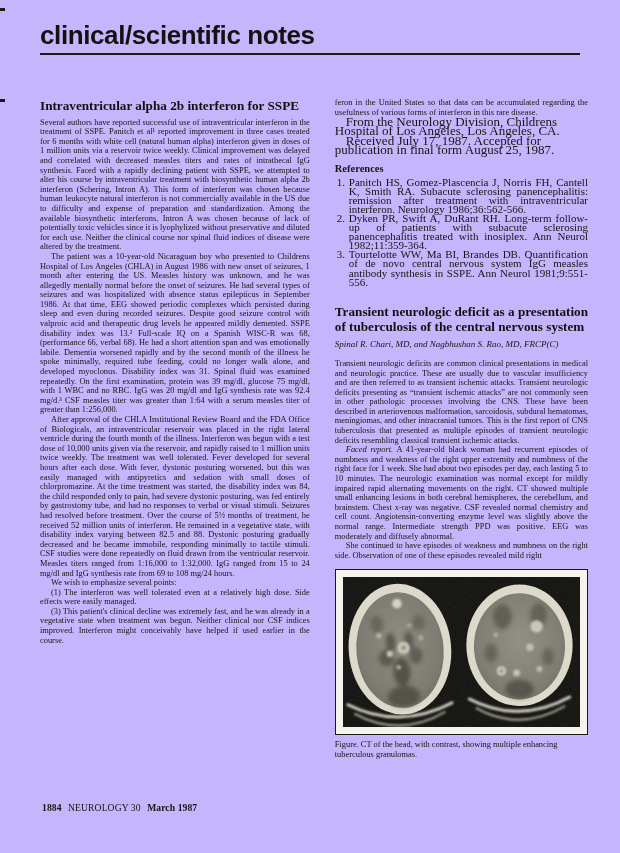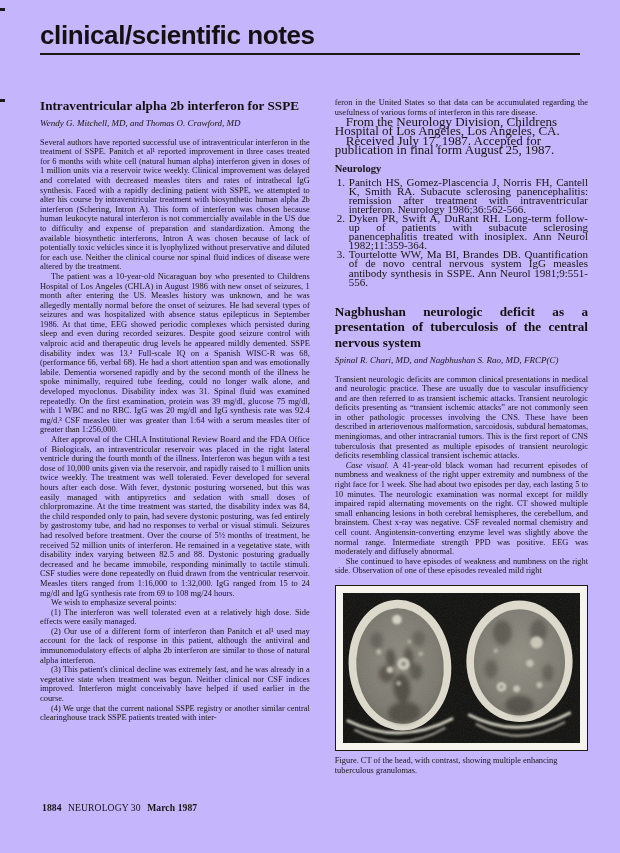--- a/index.html
+++ b/index.html
@@ -60,49 +60,46 @@
 
   <div class="masthead">
     <h1>clinical/scientific notes</h1>
     <div class="masthead-rule"></div>
   </div>
 
   <div class="columns">
 
     <div class="col col-left">
       <h2 class="article-title">Intraventricular alpha 2b interferon for SSPE</h2>
-      <div class="authors">Wendy G. Mitchell, MD, and Thomas O. Crawford, MD</div>
       <p class="first">Several authors have reported successful use of intraventricular interferon in the treatment of SSPE. Panitch et al¹ reported improvement in three cases treated for 6 months with white cell (natural human alpha) interferon given in doses of 1 million units via a reservoir twice weekly. Clinical improvement was delayed and correlated with decreased measles titers and rates of intrathecal IgG synthesis. Faced with a rapidly declining patient with SSPE, we attempted to alter his course by intraventricular treatment with biosynthetic human alpha 2b interferon (Schering, Intron A). This form of interferon was chosen because human leukocyte natural interferon is not commercially available in the US due to difficulty and expense of preparation and standardization. Among the available biosynthetic interferons, Intron A was chosen because of lack of potentially toxic vehicles since it is lyophylized without preservative and diluted for each use. Neither the clinical course nor spinal fluid indices of disease were altered by the treatment.</p>
       <p>The patient was a 10-year-old Nicaraguan boy who presented to Childrens Hospital of Los Angeles (CHLA) in August 1986 with new onset of seizures, 1 month after entering the US. Measles history was unknown, and he was allegedly mentally normal before the onset of seizures. He had several types of seizures and was hospitalized with absence status epilepticus in September 1986. At that time, EEG showed periodic complexes which persisted during sleep and even during recorded seizures. Despite good seizure control with valproic acid and therapeutic drug levels he appeared mildly demented. SSPE disability index was 13.² Full-scale IQ on a Spanish WISC-R was 68, (performance 66, verbal 68). He had a short attention span and was emotionally labile. Dementia worsened rapidly and by the second month of the illness he spoke minimally, required tube feeding, could no longer walk alone, and developed myoclonus. Disability index was 31. Spinal fluid was examined repeatedly. On the first examination, protein was 39 mg/dl, glucose 75 mg/dl, with 1 WBC and no RBC. IgG was 20 mg/dl and IgG synthesis rate was 92.4 mg/d.³ CSF measles titer was greater than 1:64 with a serum measles titer of greater than 1:256,000.</p>
       <p>After approval of the CHLA Institutional Review Board and the FDA Office of Biologicals, an intraventricular reservoir was placed in the right lateral ventricle during the fourth month of the illness. Interferon was begun with a test dose of 10,000 units given via the reservoir, and rapidly raised to 1 million units twice weekly. The treatment was well tolerated. Fever developed for several hours after each dose. With fever, dystonic posturing worsened, but this was easily managed with antipyretics and sedation with small doses of chlorpromazine. At the time treatment was started, the disability index was 84, the child responded only to pain, had severe dystonic posturing, was fed entirely by gastrostomy tube, and had no responses to verbal or visual stimuli. Seizures had resolved before treatment. Over the course of 5½ months of treatment, he received 52 million units of interferon. He remained in a vegetative state, with disability index varying between 82.5 and 88. Dystonic posturing gradually decreased and he became immobile, responding minimally to tactile stimuli. CSF studies were done repeatedly on fluid drawn from the ventricular reservoir. Measles titers ranged from 1:16,000 to 1:32,000. IgG ranged from 15 to 24 mg/dl and IgG synthesis rate from 69 to 108 mg/24 hours.</p>
       <p>We wish to emphasize several points:</p>
       <p>(1) The interferon was well tolerated even at a relatively high dose. Side effects were easily managed.</p>
-      <p>(2) Our use of a different form of interferon than Panitch et al¹ used may account for the lack of response in this patient, although the antiviral and immunomodulatory effects of alpha 2b interferon are similar to those of natural alpha interferon.</p>
       <p>(3) This patient's clinical decline was extremely fast, and he was already in a vegetative state when treatment was begun. Neither clinical nor CSF indices improved. Interferon might conceivably have helped if used earlier in the course.</p>
-      <p>(4) We urge that the current national SSPE registry or another similar central clearinghouse track SSPE patients treated with inter-</p>
     </div>
 
     <div class="col col-right">
       <p class="cont">feron in the United States so that data can be accumulated regarding the usefulness of various forms of interferon in this rare disease.</p>
       <p class="front-matter">From the Neurology Division, Childrens Hospital of Los Angeles, Los Angeles, CA.</p>
       <p class="front-matter">Received July 17, 1987. Accepted for publication in final form August 25, 1987.</p>
 
-      <h3 class="refs-heading">Neurology</h3>
+      <h3 class="refs-heading">References</h3>
       <ol class="refs">
         <li>Panitch HS, Gomez-Plascencia J, Norris FH, Cantell K, Smith RA. Subacute sclerosing panencephalitis: remission after treatment with intraventricular interferon. Neurology 1986;36:562-566.</li>
         <li>Dyken PR, Swift A, DuRant RH. Long-term follow-up of patients with subacute sclerosing panencephalitis treated with inosiplex. Ann Neurol 1982;11:359-364.</li>
         <li>Tourtelotte WW, Ma BI, Brandes DB. Quantification of de novo central nervous system IgG measles antibody synthesis in SSPE. Ann Neurol 1981;9:551-556.</li>
       </ol>
 
       <div class="article2-block">
-        <h2 class="article-title">Nagbhushan neurologic deficit as a presentation of tuberculosis of the central nervous system</h2>
+        <h2 class="article-title">Transient neurologic deficit as a presentation of tuberculosis of the central nervous system</h2>
         <div class="authors">Spinal R. Chari, MD, and Nagbhushan S. Rao, MD, FRCP(C)</div>
         <p class="first">Transient neurologic deficits are common clinical presentations in medical and neurologic practice. These are usually due to vascular insufficiency and are then referred to as transient ischemic attacks. Transient neurologic deficits presenting as “transient ischemic attacks” are not commonly seen in other pathologic processes involving the CNS. These have been described in arteriovenous malformation, sarcoidosis, subdural hematomas, meningiomas, and other intracranial tumors. This is the first report of CNS tuberculosis that presented as multiple episodes of transient neurologic deficits resembling classical transient ischemic attacks.</p>
         <p>
-          <span class="case-report-label">Case visual.</span>
+          <span class="case-report-label">Faced report.</span>
           <span>A 41-year-old black woman had recurrent episodes of numbness and weakness of the right upper extremity and numbness of the right face for 1 week. She had about two episodes per day, each lasting 5 to 10 minutes. The neurologic examination was normal except for mildly impaired rapid alternating movements on the right. CT showed multiple small enhancing lesions in both cerebral hemispheres, the cerebellum, and brainstem. Chest x-ray was negative. CSF revealed normal chemistry and cell count. Angiotensin-converting enzyme level was slightly above the normal range. Intermediate strength PPD was positive. EEG was moderately and diffusely abnormal.</span>
         </p>
         <p>She continued to have episodes of weakness and numbness on the right side. Observation of one of these episodes revealed mild right</p>
 
         <figure class="ct-figure">
           <div class="photo">
             <svg viewBox="0 0 250 158" xmlns="http://www.w3.org/2000/svg">
               <defs>
                 <filter id="b1" x="-30%" y="-30%" width="160%" height="160%">
                     <feGaussianBlur stdDeviation="1.1"></feGaussianBlur>

